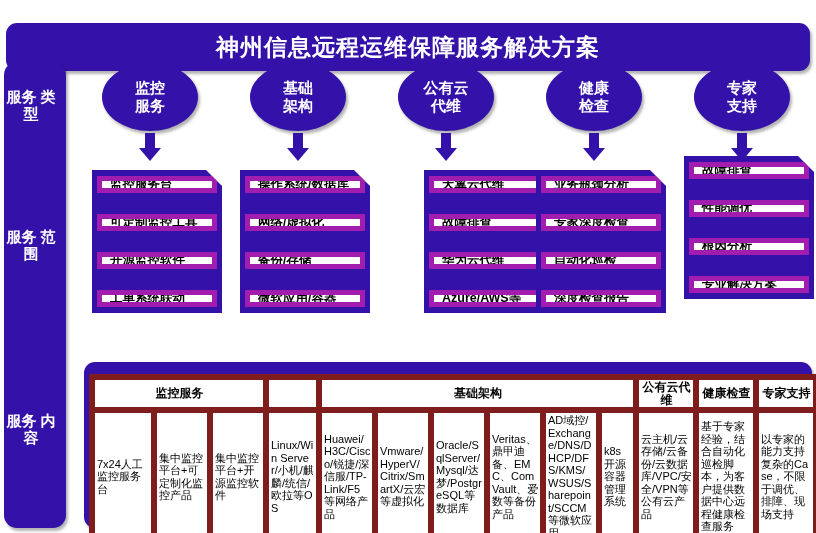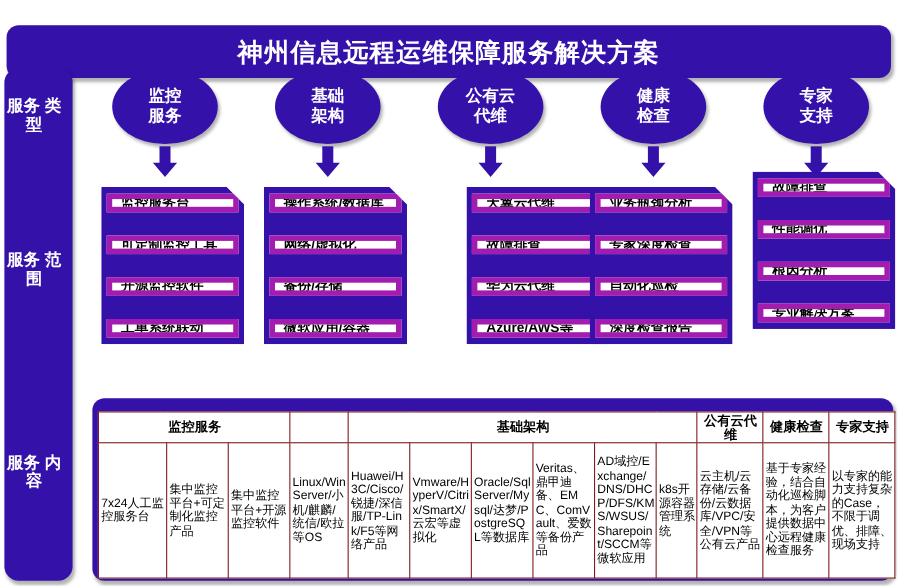--- a/index.html
+++ b/index.html
@@ -86,21 +86,21 @@
     background:#3411A8;border-radius:11px;
     box-shadow:2px 3px 3px rgba(0,0,0,.30);
     padding:12px 5px 12px 5px;box-sizing:border-box;
   }
   table.grid{
     width:718px;height:142px;
     border-collapse:collapse;table-layout:fixed;
     background:#fff;
   }
   table.grid th,table.grid td{
-    border:1px solid #7f1d1d;
+    border:6px solid #7f1d1d;
     background:#fff;
     font-size:11px;
     padding:1px 1px 1px 2px;
     vertical-align:middle;
     overflow:hidden;
     line-height:12.5px;
     color:#000;
     word-break:break-all;
   }
   table.grid th{

